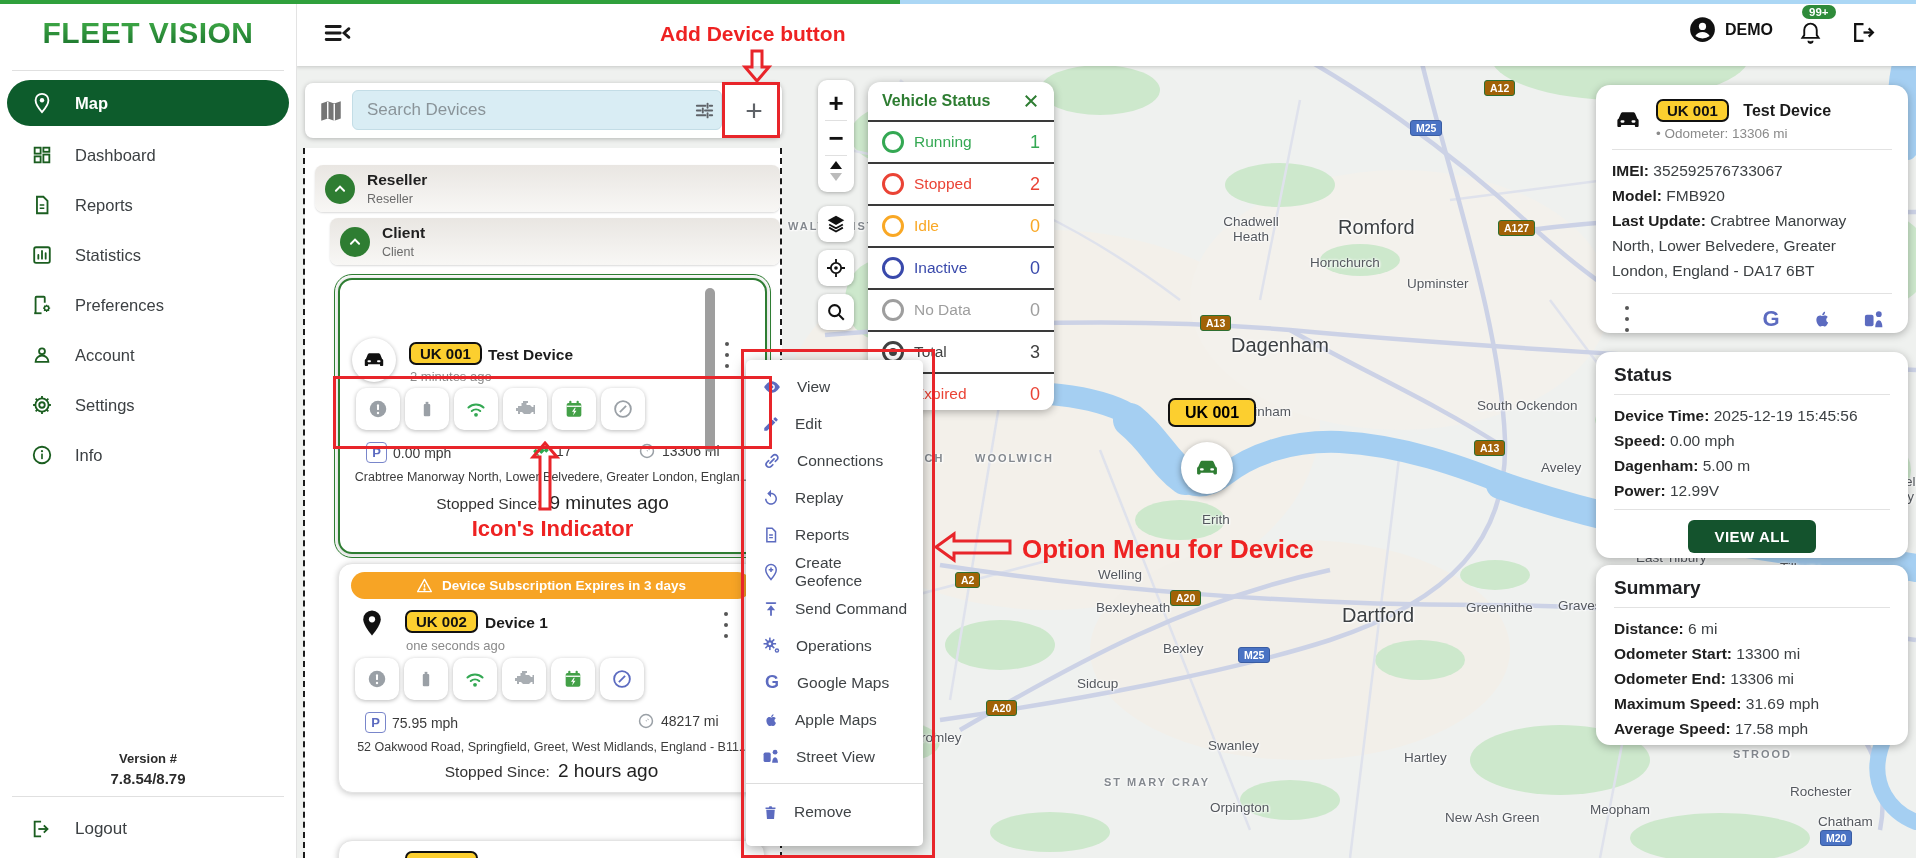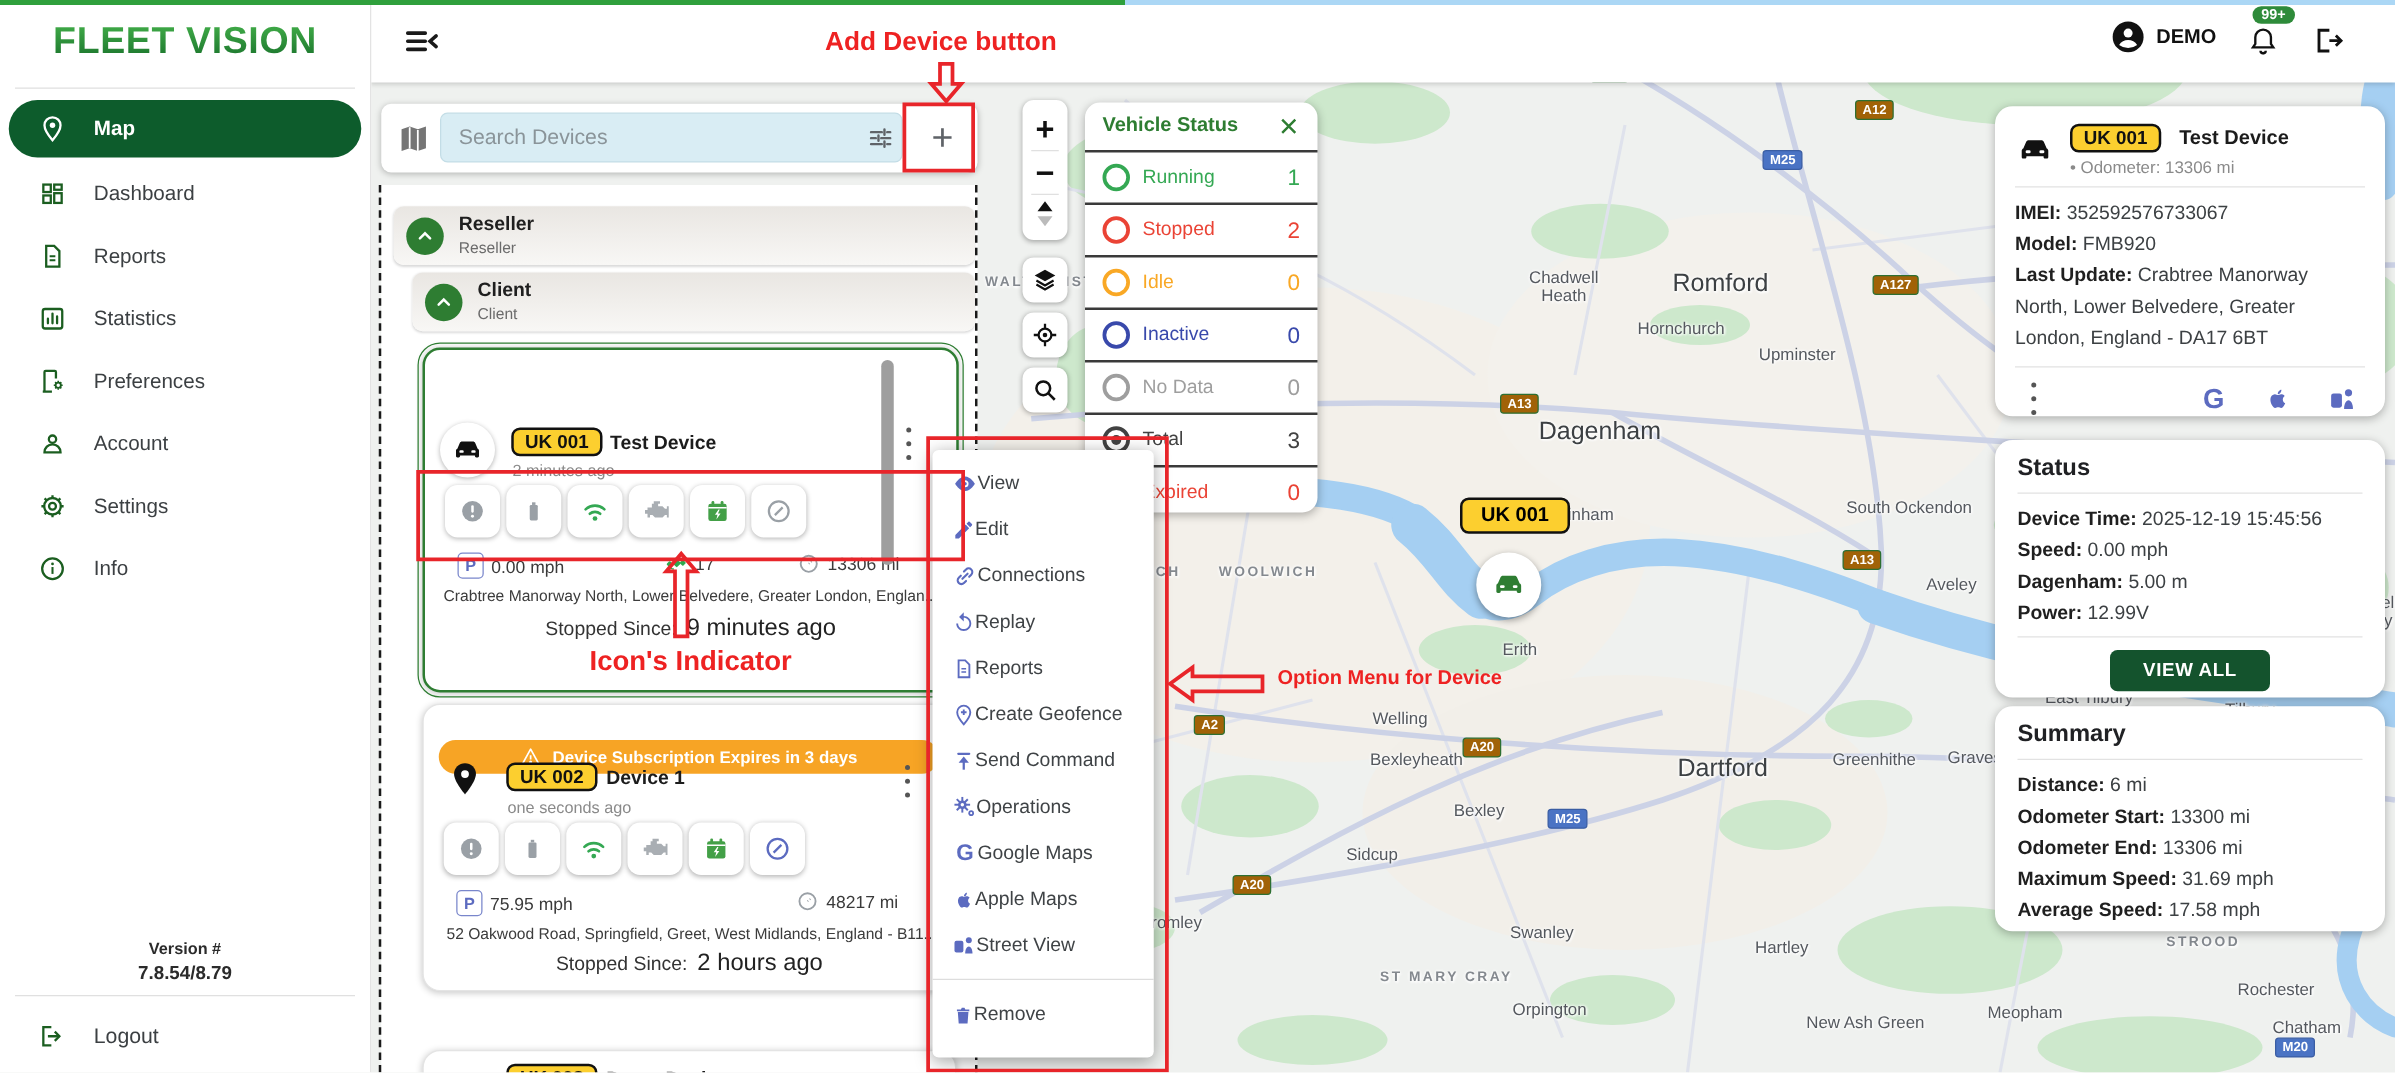--- a/index.html
+++ b/index.html
@@ -47,21 +47,21 @@
   .dcname{font-weight:bold;font-size:15.5px;color:#1c1c1c;}
   .dcago{font-size:13px;color:#8a8a8a;}
   .icbtn{width:44px;height:42px;background:#fff;border-radius:10px;box-shadow:0 1px 4px rgba(0,0,0,.28);display:flex;align-items:center;justify-content:center;}
   .dots{width:18px;height:26px;display:flex;flex-direction:column;align-items:center;justify-content:space-between;padding:2px 0;}
   .dots i{width:4px;height:4px;border-radius:50%;background:#555;}
   .stat{display:flex;align-items:center;gap:6px;font-size:14px;color:#3a3a3a;}
   .pbad{width:19px;height:19px;border:1.8px solid #7986cb;border-radius:4px;color:#5c6bc0;font-weight:bold;font-size:13px;display:flex;align-items:center;justify-content:center;}
   .addr{font-size:12.5px;color:#3c3c3c;text-align:center;white-space:nowrap;overflow:hidden;}
   .stopline{text-align:center;font-size:15.5px;color:#333;}
   .stopline b{font-weight:normal;font-size:19px;color:#222;margin-left:8px;}
-  .banner{background:#f7a425;border-radius:14px;color:#fff;font-weight:bold;font-size:13.5px;display:flex;align-items:center;justify-content:center;gap:9px;margin-top:20px;}
+  .banner{background:#f7a425;border-radius:14px;color:#fff;font-weight:bold;font-size:13.5px;display:flex;align-items:center;justify-content:center;gap:9px;}
 
   
   .rednote{color:#ee2222;font-weight:bold;z-index:16;white-space:nowrap;}
   .redbox{border:3px solid #e8252a;z-index:16;}
   .scrollthumb{left:705px;top:288px;width:10px;height:164px;background:#9e9e9e;border-radius:5px;z-index:10;}
 
   
   .mapctl{background:#fff;border-radius:9px;box-shadow:0 1px 4px rgba(0,0,0,.3);z-index:5;display:flex;flex-direction:column;align-items:center;justify-content:center;}
   .zoomtxt{font-size:26px;color:#111;font-weight:bold;line-height:1;}
 
@@ -69,21 +69,21 @@
   .vstatus{left:868px;top:82px;width:186px;height:328px;background:#fff;border-radius:12px;box-shadow:0 2px 8px rgba(0,0,0,.3);z-index:5;}
   .vs-title{font-size:16px;font-weight:bold;color:#2e7d32;}
   .vs-row{height:40px;display:flex;align-items:center;gap:10px;padding:0 14px;border-top:2px solid #3a3a3a;font-size:15.5px;}
   .vs-ring{width:16px;height:16px;border-radius:50%;border:3px solid currentColor;flex:none;position:relative;}
   .vs-total .vs-ring::after{content:"";position:absolute;left:4px;top:4px;width:8px;height:8px;border-radius:50%;background:currentColor;}
   .vs-cnt{margin-left:auto;font-size:18px;}
   .c-run{color:#34a853}.c-stop{color:#ea4335}.c-idle{color:#f9a825}.c-inac{color:#3949ab}.c-nod{color:#9e9e9e}.c-tot{color:#424242}.c-exp{color:#ea4335}
 
   
   .ctxmenu{left:746px;top:360px;width:177px;background:#fff;border-radius:5px;box-shadow:0 3px 14px rgba(0,0,0,.35);z-index:14;padding:8px 0 12px;}
-  .mi{height:37px;display:flex;align-items:center;gap:0;padding:0 16px;font-size:15.5px;color:#3f4346;cursor:pointer;}
+  .mi{height:37px;display:flex;align-items:center;gap:15px;padding:0 16px;font-size:15.5px;color:#3f4346;cursor:pointer;}
   .mi svg{flex:none;}
   .mi-div{border-top:1px solid #ddd;margin:8px 0 6px;}
   .gtxt{font-weight:bold;color:#5c6bc0;font-size:18px;width:20px;text-align:center;}
 
   
   .dcard{left:1596px;width:312px;background:#fff;border-radius:14px;box-shadow:0 2px 8px rgba(0,0,0,.28);z-index:12;box-sizing:border-box;}
   .d-title{font-size:19px;font-weight:bold;color:#202124;}
   .d-row{font-size:15.5px;color:#3c4043;line-height:25px;}
   .d-row b{color:#1f1f1f;}
   .d-hr{border-top:1px solid #e2e2e2;margin:8px 0;}
@@ -842,21 +842,21 @@
           </svg>
         </span>
         <span>Remove</span>
       </div>
   </div>
 
   <div class="abs redbox" style="left:741px;top:349px;width:188px;height:503px"></div>
   <svg class="abs" style="left:933px;top:530px;z-index:16" width="80" height="34" viewBox="0 0 80 34">
     <path d="M3 17 L21 4 L21 11 L77 11 L77 23 L21 23 L21 30 Z" fill="none" stroke="#e8252a" stroke-width="3"></path>
   </svg>
-  <div class="abs rednote" style="left:1022px;top:534px;font-size:16px">Option Menu for Device</div>
+  <div class="abs rednote" style="left:1022px;top:534px;font-size:26px">Option Menu for Device</div>
 
   <div class="abs rednote" style="left:660px;top:22px;font-size:21px;z-index:25">Add Device button</div>
   <svg class="abs" style="left:738px;top:48px;z-index:25" width="38" height="36" viewBox="0 0 38 36">
     <path d="M19 33 L7 19 L14 19 L14 3 L24 3 L24 19 L31 19 Z" fill="none" stroke="#e8252a" stroke-width="3"></path>
   </svg>
   <div class="abs redbox" style="left:722px;top:82px;width:52px;height:50px;z-index:25"></div>
 
   <div class="abs dcard" style="top:85px;height:248px;padding:14px 16px">
     <div style="display:flex;align-items:flex-start;gap:12px">
       <span style="margin-top:6px">

